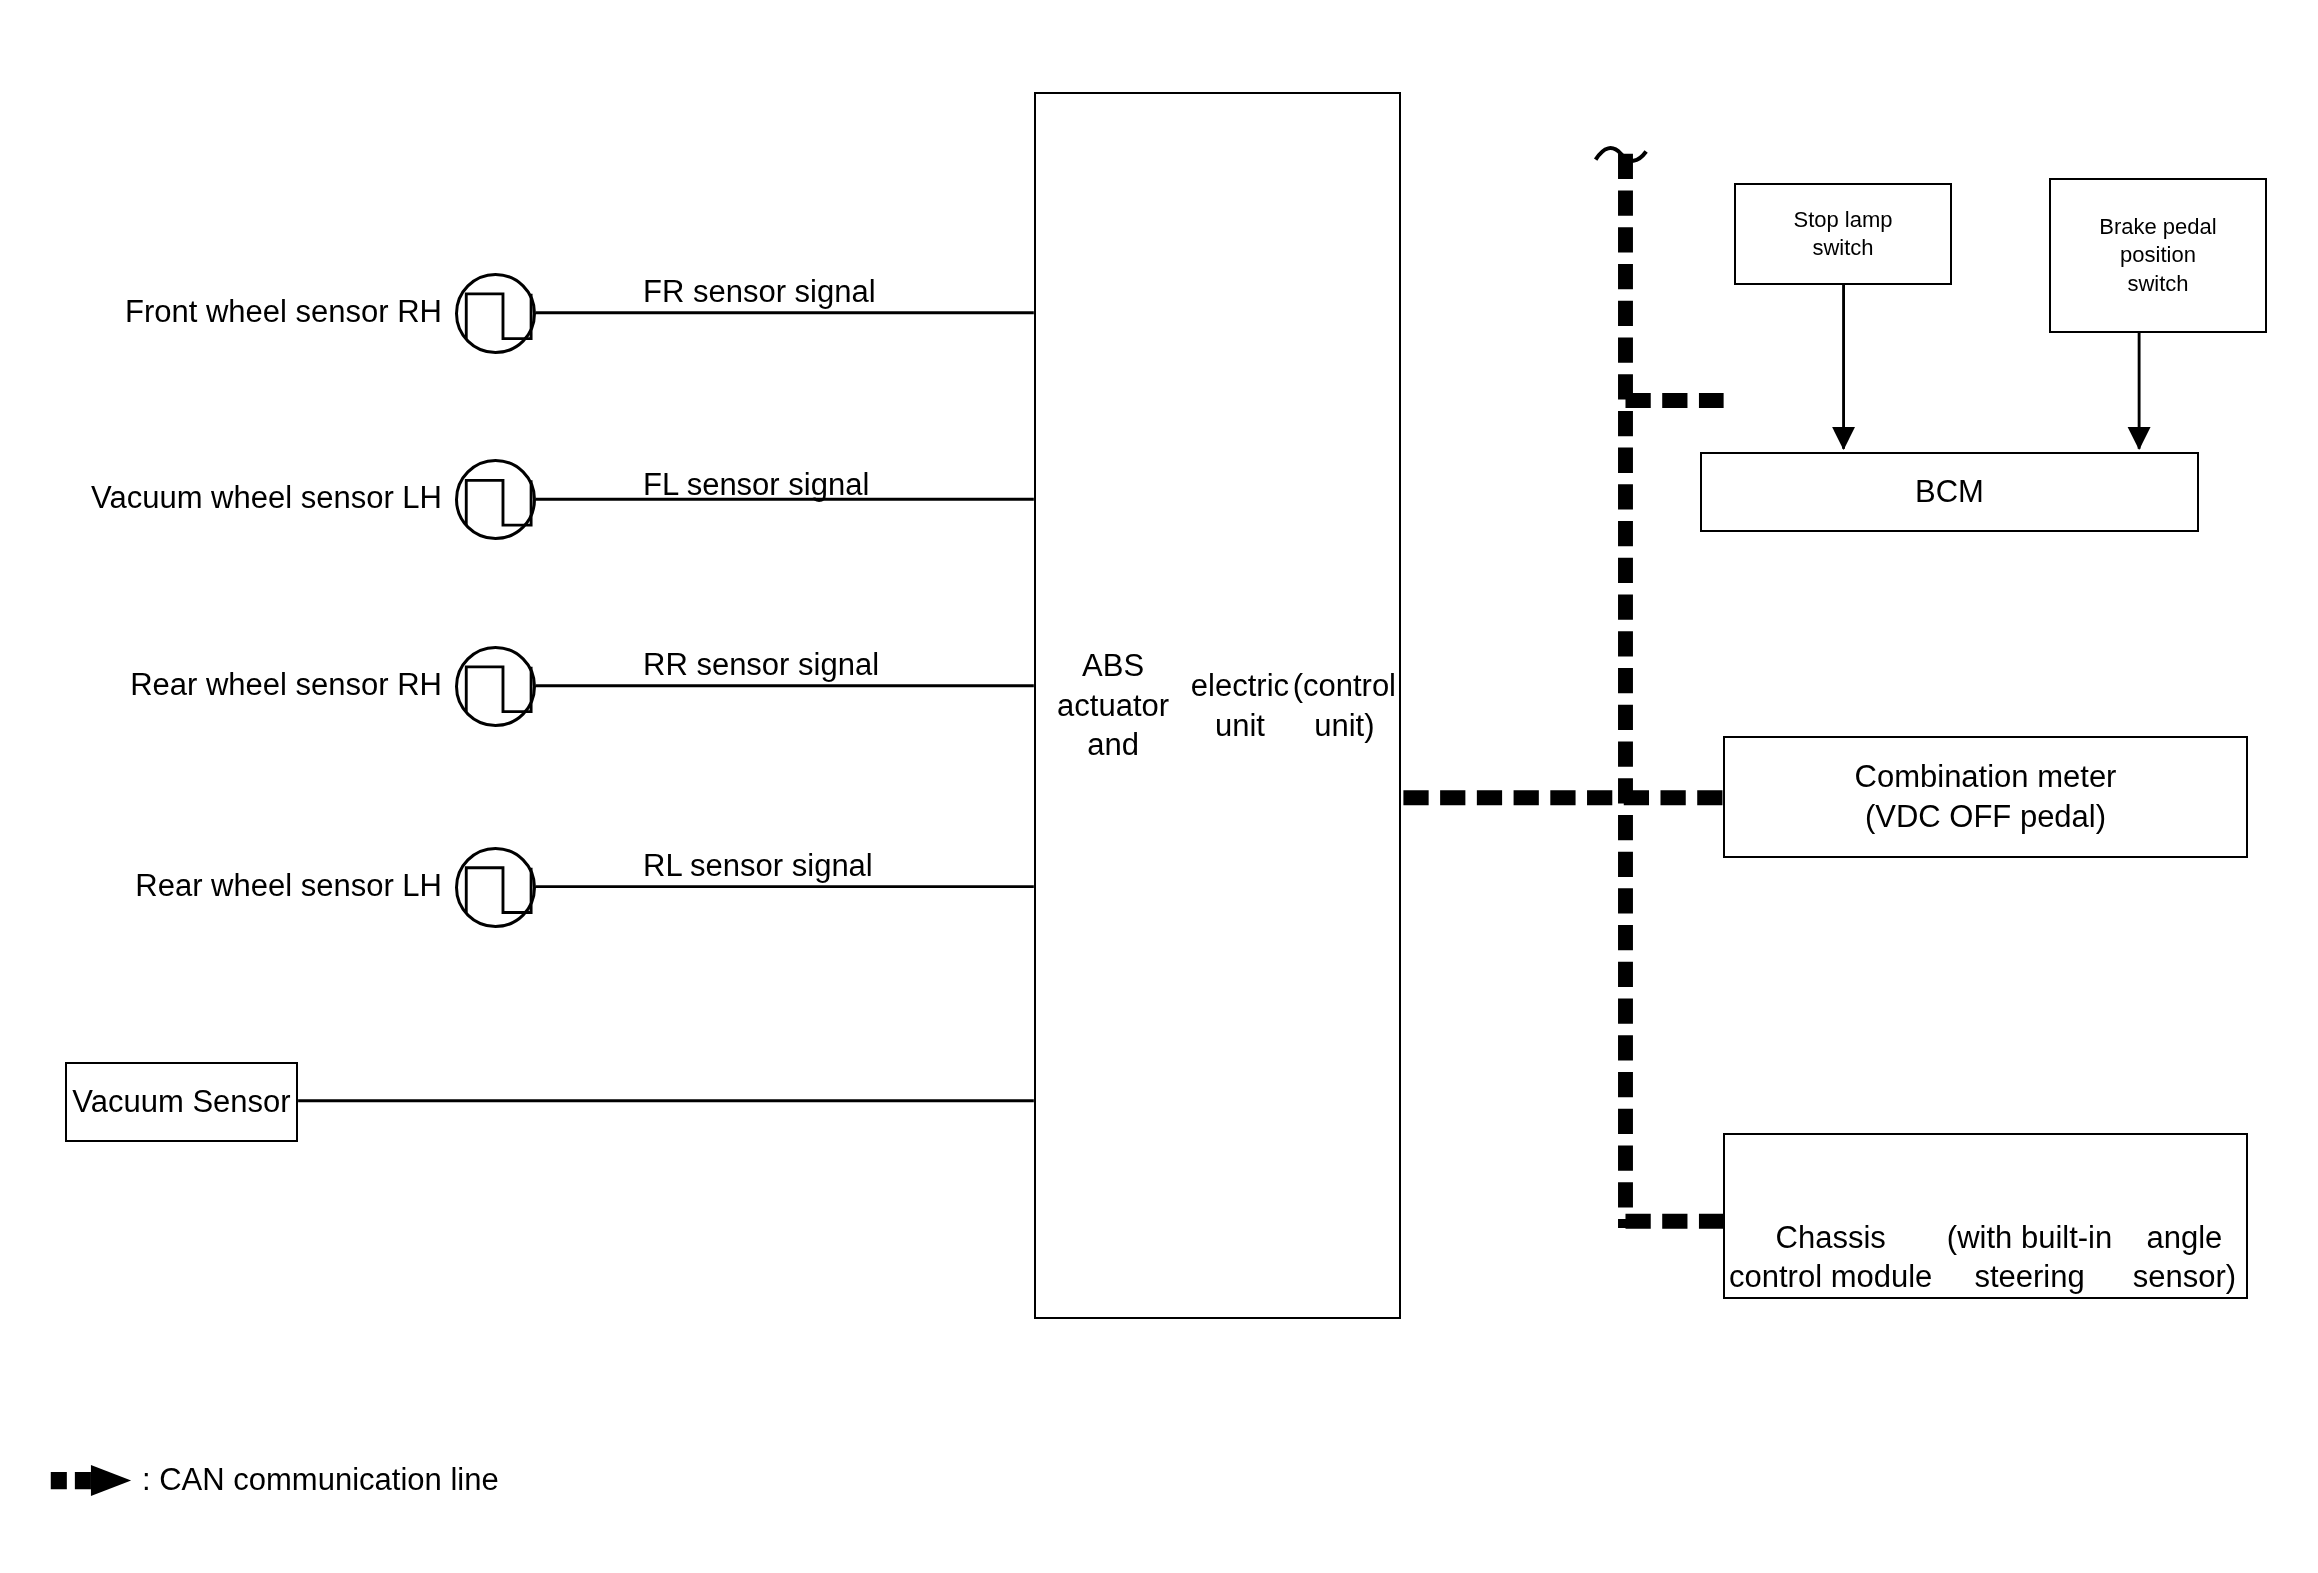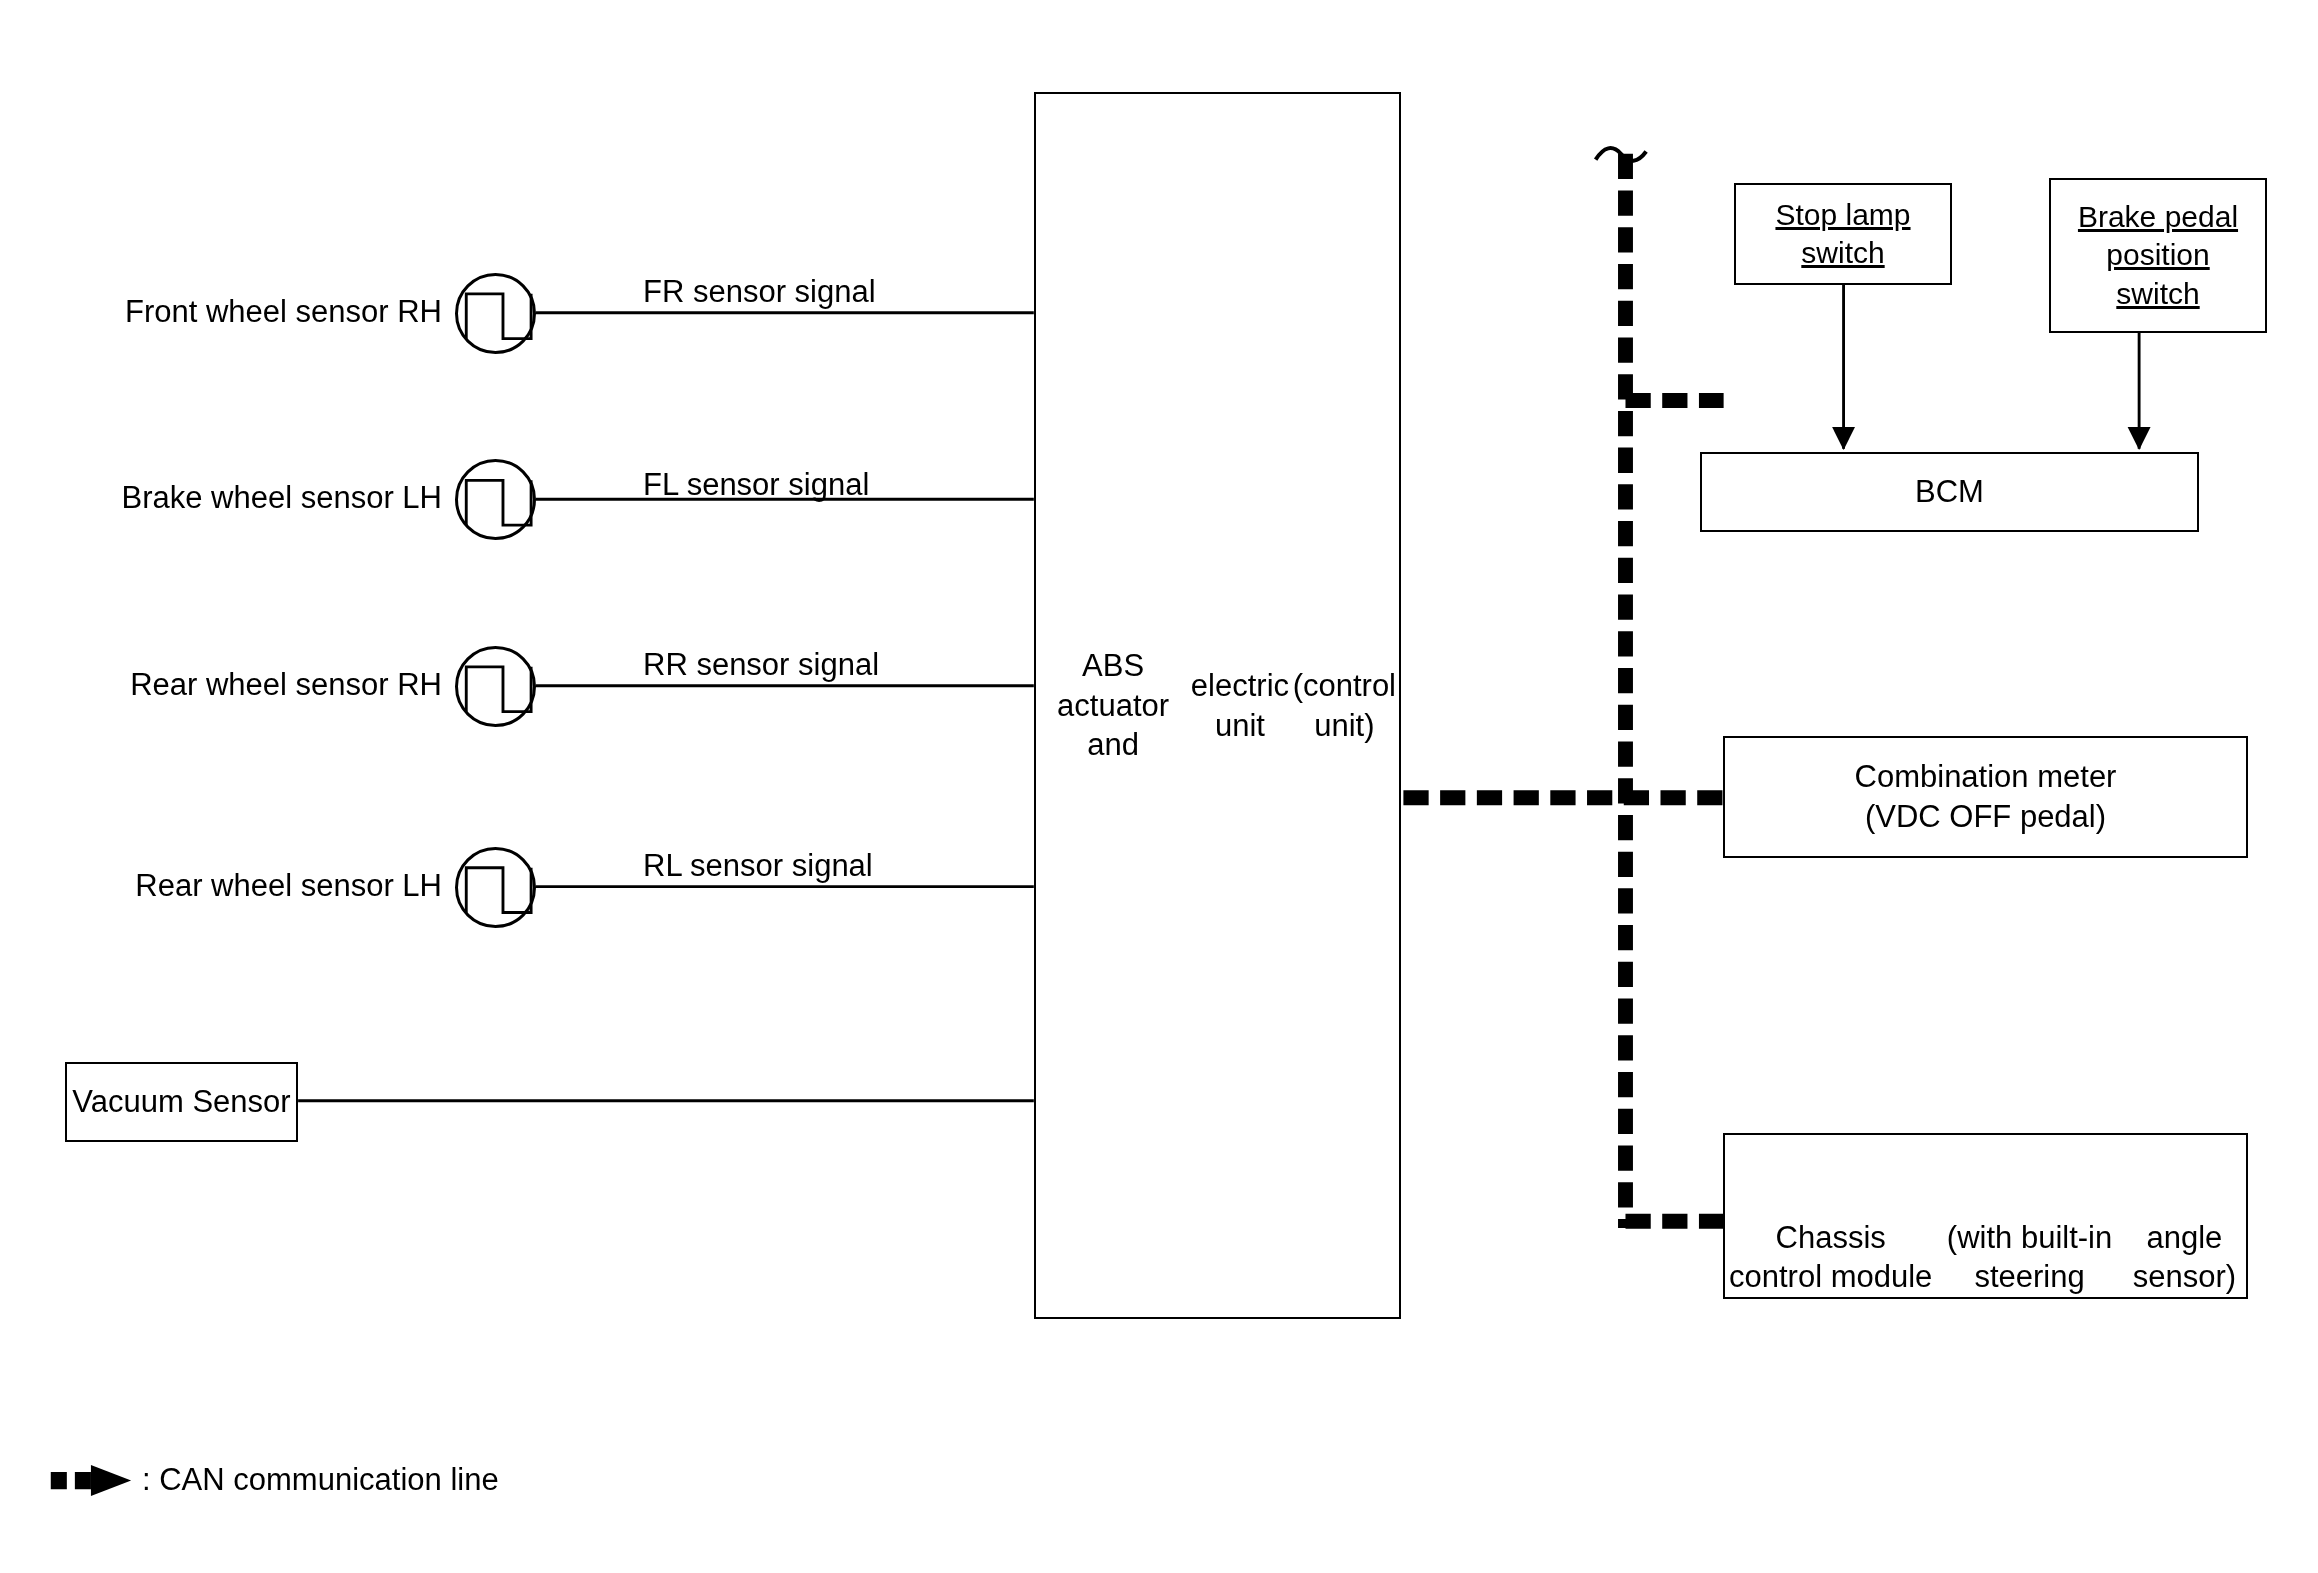--- a/index.html
+++ b/index.html
@@ -3,21 +3,21 @@
 <meta charset="utf-8">
 <style>
   html,body{margin:0;padding:0;background:#fff;}
   body{font-family:"Liberation Sans", sans-serif;color:#000;}
   #stage{position:relative;width:2319px;height:1573px;background:#fff;overflow:hidden;}
   .box{position:absolute;border:2.9px solid #000;background:#fff;box-sizing:border-box;
        display:flex;align-items:center;justify-content:center;text-align:center;line-height:1.28;}
   .lbl{position:absolute;white-space:nowrap;}
   svg.overlay{position:absolute;left:0;top:0;width:2319px;height:1573px;pointer-events:none;}
   .fs-lg{font-size:31px;}
-  .fs-md{font-size:30px;text-decoration:underline;}
+  .fs-md{font-size:22px;}
 </style>
 </head>
 <body>
 
 <div id="stage">
 
   <svg class="overlay" viewBox="0 0 4040 2741">
     <defs>
       <marker id="arw" markerWidth="10" markerHeight="10" refX="7.6" refY="4" orient="auto" markerUnits="strokeWidth">
         <path d="M0,0 L8,4 L0,8 z" fill="#000"></path>
@@ -58,21 +58,21 @@
       <path d="M158,2553 L228,2580 L158,2607 z" fill="#000"></path>
     </g>
   </svg>
 
   <div style="position:absolute;left:455px;top:273px;width:81px;height:81px;border:3.4px solid #000;border-radius:50%;box-sizing:border-box;"></div>
   <div style="position:absolute;left:455px;top:459px;width:81px;height:81px;border:3.4px solid #000;border-radius:50%;box-sizing:border-box;"></div>
   <div style="position:absolute;left:455px;top:646px;width:81px;height:81px;border:3.4px solid #000;border-radius:50%;box-sizing:border-box;"></div>
   <div style="position:absolute;left:455px;top:847px;width:81px;height:81px;border:3.4px solid #000;border-radius:50%;box-sizing:border-box;"></div>
 
   <div class="lbl fs-lg" style="left:86px;top:294px;width:356px;text-align:right;">Front wheel sensor RH</div>
-  <div class="lbl fs-lg" style="left:86px;top:480px;width:356px;text-align:right;">Brake wheel sensor LH</div>
+  <div class="lbl fs-lg" style="left:86px;top:480px;width:356px;text-align:right;">Vacuum wheel sensor LH</div>
   <div class="lbl fs-lg" style="left:86px;top:667px;width:356px;text-align:right;">Rear wheel sensor RH</div>
   <div class="lbl fs-lg" style="left:86px;top:868px;width:356px;text-align:right;">Rear wheel sensor LH</div>
 
   <div class="lbl fs-lg" style="left:643px;top:274px;">FR sensor signal</div>
   <div class="lbl fs-lg" style="left:643px;top:467px;">FL sensor signal</div>
   <div class="lbl fs-lg" style="left:643px;top:647px;">RR sensor signal</div>
   <div class="lbl fs-lg" style="left:643px;top:848px;">RL sensor signal</div>
 
   <div class="box fs-lg" style="left:65px;top:1062px;width:233px;height:80px;">
     <span>Vacuum Sensor</span>

